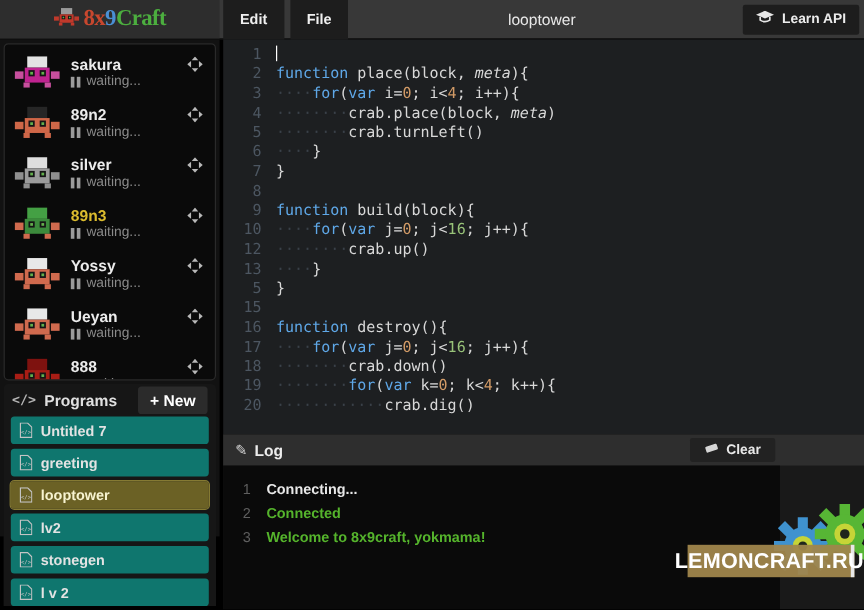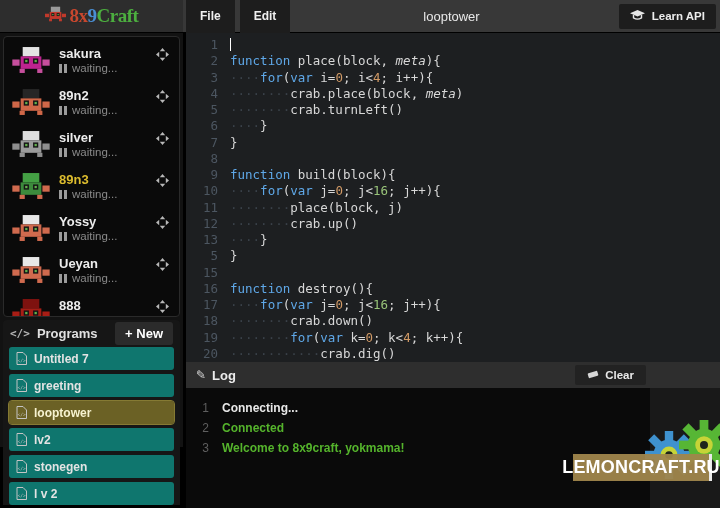--- a/index.html
+++ b/index.html
@@ -79,22 +79,22 @@
 <rect x="11" y="12" width="5" height="5" fill="#151515"></rect>
 <rect x="20" y="12" width="5" height="5" fill="#151515"></rect>
 <rect x="12.4" y="13.4" width="2.2" height="2.2" fill="#63b04d"></rect>
 <rect x="21.4" y="13.4" width="2.2" height="2.2" fill="#63b04d"></rect>
 <rect x="7" y="22" width="5" height="4" fill="#c0392b"></rect>
 <rect x="24" y="22" width="5" height="4" fill="#c0392b"></rect>
 </svg></span>
       <span class="logo-text" id="logo-text"><span style="color: rgb(200, 71, 46);">8x</span><span style="color: rgb(74, 143, 212);">9</span><span style="color: rgb(76, 174, 63);">Craft</span></span>
     </div>
     <div class="menubar">
+      <button class="menu-btn">Edit</button>
       <button class="menu-btn">File</button>
-      <button class="menu-btn">Edit</button>
       <div class="doc-title">looptower</div>
       <button class="learn-api">
         <span>
           <svg width="15" height="11" viewBox="0 0 15 11" fill="#e6e6e6">
               <polygon points="7.5,0 15,3.2 7.5,6.4 0,3.2"></polygon>
               <path d="M3.5 5 V7.8 Q7.5 10.4 11.5 7.8 V5" fill="none" stroke="#e6e6e6" stroke-width="1.4"></path>
             </svg>
         </span>
         <span>Learn API</span>
       </button>
@@ -350,21 +350,20 @@
       <div class="cline"><span class="gut">1</span><span class="ct"><span class="cursor"></span></span></div>
       <div class="cline"><span class="gut">2</span><span class="ct"><span class="kw">function</span><span class="pl"> place(block, </span><span class="it">meta</span><span class="pl">){</span></span></div>
       <div class="cline"><span class="gut">3</span><span class="ct"><span class="ws">····</span><span class="kw">for</span><span class="pl">(</span><span class="kw">var</span><span class="pl"> i=</span><span class="n1">0</span><span class="pl">; i&lt;</span><span class="n1">4</span><span class="pl">; i++){</span></span></div>
       <div class="cline"><span class="gut">4</span><span class="ct"><span class="ws">········</span><span class="pl">crab.place(block, </span><span class="it">meta</span><span class="pl">)</span></span></div>
       <div class="cline"><span class="gut">5</span><span class="ct"><span class="ws">········</span><span class="pl">crab.turnLeft()</span></span></div>
       <div class="cline"><span class="gut">6</span><span class="ct"><span class="ws">····</span><span class="pl">}</span></span></div>
       <div class="cline"><span class="gut">7</span><span class="ct"><span class="pl">}</span></span></div>
       <div class="cline"><span class="gut">8</span><span class="ct"></span></div>
       <div class="cline"><span class="gut">9</span><span class="ct"><span class="kw">function</span><span class="pl"> build(block){</span></span></div>
       <div class="cline"><span class="gut">10</span><span class="ct"><span class="ws">····</span><span class="kw">for</span><span class="pl">(</span><span class="kw">var</span><span class="pl"> j=</span><span class="n1">0</span><span class="pl">; j&lt;</span><span class="n2">16</span><span class="pl">; j++){</span></span></div>
-      <div class="cline"><span class="gut">11</span><span class="ct"><span class="ws">········</span><span class="pl">place(block, j)</span></span></div>
       <div class="cline"><span class="gut">12</span><span class="ct"><span class="ws">········</span><span class="pl">crab.up()</span></span></div>
       <div class="cline"><span class="gut">13</span><span class="ct"><span class="ws">····</span><span class="pl">}</span></span></div>
       <div class="cline"><span class="gut">5</span><span class="ct"><span class="pl">}</span></span></div>
       <div class="cline"><span class="gut">15</span><span class="ct"></span></div>
       <div class="cline"><span class="gut">16</span><span class="ct"><span class="kw">function</span><span class="pl"> destroy(){</span></span></div>
       <div class="cline"><span class="gut">17</span><span class="ct"><span class="ws">····</span><span class="kw">for</span><span class="pl">(</span><span class="kw">var</span><span class="pl"> j=</span><span class="n1">0</span><span class="pl">; j&lt;</span><span class="n2">16</span><span class="pl">; j++){</span></span></div>
       <div class="cline"><span class="gut">18</span><span class="ct"><span class="ws">········</span><span class="pl">crab.down()</span></span></div>
       <div class="cline"><span class="gut">19</span><span class="ct"><span class="ws">········</span><span class="kw">for</span><span class="pl">(</span><span class="kw">var</span><span class="pl"> k=</span><span class="n1">0</span><span class="pl">; k&lt;</span><span class="n1">4</span><span class="pl">; k++){</span></span></div>
       <div class="cline"><span class="gut">20</span><span class="ct"><span class="ws">············</span><span class="pl">crab.dig()</span></span></div>
     </main>

